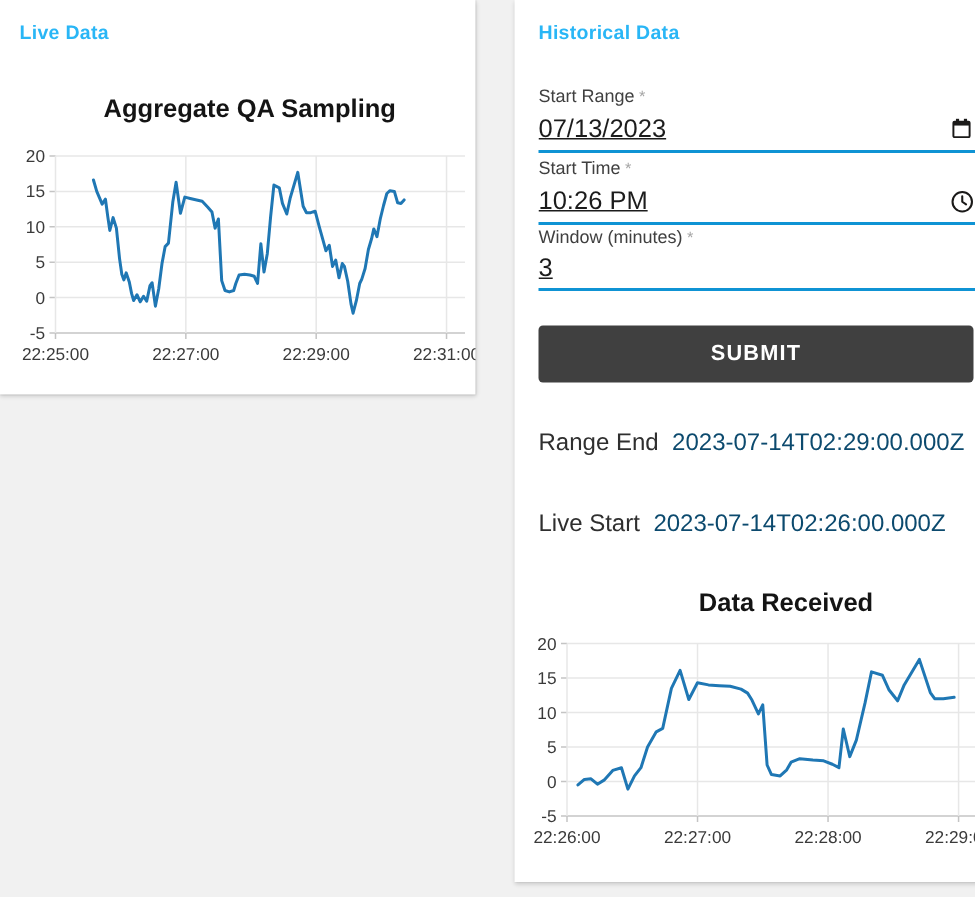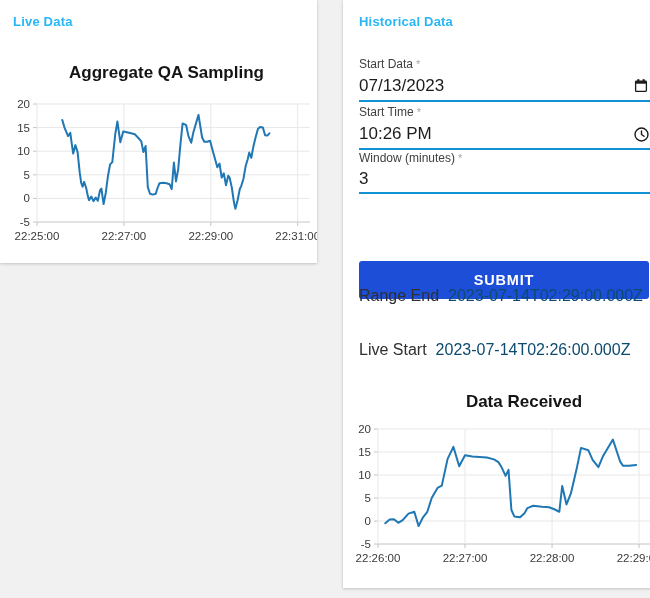--- a/index.html
+++ b/index.html
@@ -33,36 +33,36 @@
   #chart-live{left:0;top:90px;}
   #chart-received{left:0;top:413px;}
   .tick{font-size:11.5px;fill:#3a3a3a;font-family:"Liberation Sans",sans-serif;}
 
   .field{position:absolute;left:16px;width:292px;}
   .field-label{display:block;font-size:12px;color:#404040;height:15px;line-height:15px;}
   .req{color:#a6a6a6;margin-left:3px;font-size:11px;}
   .control{display:flex;align-items:center;height:28px;}
   .control input{
     flex:1;border:none;outline:none;background:transparent;padding:0;
-    font-family:"Liberation Sans",sans-serif;font-size:17px;color:#1c1c1c;
+    font-family:"Liberation Sans",sans-serif;font-size:17px;color:#1c1c1c;text-decoration:underline;
   }
   .icon-btn{
     border:none;background:transparent;padding:0;margin:0;cursor:pointer;
     width:20px;height:20px;display:flex;align-items:center;justify-content:center;
   }
   .underline{border-bottom:2px solid #0f93d4;}
   #field-date{top:57px;}
   #field-time{top:105px;}
   #field-window{top:151px;}
 
   .submit-btn{
     position:absolute;left:16px;top:217px;width:290px;height:38px;
-    background:#1d4ed8;color:#fff;border:none;border-radius:3px;
+    background:#404040;color:#fff;border:none;border-radius:3px;
     font-family:"Liberation Sans",sans-serif;
-    font-size:14.5px;font-weight:700;letter-spacing:0.8px;cursor:pointer;margin-top:44px;
+    font-size:14.5px;font-weight:700;letter-spacing:0.8px;cursor:pointer;
   }
   .result-row{
     position:absolute;left:16px;display:flex;align-items:center;gap:9px;
     font-size:16px;white-space:nowrap;
   }
   #row-range-end{top:287px;}
   #row-range-start{top:341px;}
   .result-label{color:#2f2f2f;font-weight:400;}
   .result-value{color:#0c4a6e;font-weight:400;}
 </style>
@@ -106,21 +106,21 @@
         <line x1="297.6896551724138" x2="297.6896551724138" y1="132" y2="136" stroke="#c4c4c4"></line>
         <text x="297.6896551724138" y="150" text-anchor="middle" class="tick">22:31:00</text>
         <polyline points="62.3,30.0 64.5,37.6 66.7,42.8 68.1,46.1 70.3,42.8 71.8,54.1 73.2,63.6 75.4,55.1 77.6,62.1 79.7,82.4 81.2,92.8 82.6,96.6 84.1,91.9 86.2,98.0 87.7,105.6 89.1,110.3 91.3,106.5 93.5,111.2 95.7,107.5 97.8,110.8 100.0,100.4 101.4,98.5 103.6,114.1 105.8,102.7 108.0,85.7 110.1,74.4 112.3,72.1 115.2,44.7 117.4,31.5 120.3,52.2 123.2,41.4 126.8,42.3 131.1,43.3 134.8,44.2 138.4,48.0 141.3,51.3 143.4,62.1 145.6,56.0 147.8,97.1 150.0,103.7 152.9,104.6 155.8,103.7 157.2,99.0 159.4,93.3 163.0,92.8 166.6,93.3 169.5,94.2 171.7,99.0 173.9,72.5 176.0,91.4 178.2,79.1 180.4,54.6 182.6,33.4 186.2,35.2 188.3,45.6 191.2,52.7 193.4,42.3 198.5,24.9 202.1,47.5 204.3,51.8 207.2,51.8 210.1,50.8 213.0,61.7 215.1,69.2 217.3,77.2 219.5,73.5 221.7,87.6 223.8,83.4 226.0,95.2 228.2,85.7 229.6,87.6 231.8,97.5 234.0,112.6 235.4,118.8 237.6,110.3 239.8,99.0 241.2,96.1 243.4,89.0 245.6,76.3 247.7,69.2 249.2,62.6 251.3,67.8 253.5,56.0 255.7,47.0 257.9,39.0 260.0,37.1 262.9,37.6 265.1,45.2 267.3,45.6 269.4,43.3" fill="none" stroke="#1f77b4" stroke-width="2" stroke-linejoin="round" stroke-linecap="round"></polyline>
       </svg>
   </section>
 
   <section class="card hist-card">
     <h1 class="panel-title">Historical Data</h1>
 
     <div class="field" id="field-date">
-      <span class="field-label"><span>Start Data</span><span class="req">*</span></span>
+      <span class="field-label"><span>Start Range</span><span class="req">*</span></span>
       <div class="control underline">
         <input type="text" value="07/13/2023" style="">
         <button class="icon-btn" aria-label="pick date">
           <svg width="16" height="16" viewBox="0 0 16 16">
             <rect x="2.6" y="3.1" width="10.8" height="10.3" rx="0.8" fill="none" stroke="#1b1a19" stroke-width="1.3"></rect>
             <rect x="2.6" y="3.1" width="10.8" height="2.6" fill="#1b1a19"></rect>
             <rect x="4.3" y="1.2" width="2.1" height="2.1" fill="#1b1a19"></rect>
             <rect x="9.6" y="1.2" width="2.1" height="2.1" fill="#1b1a19"></rect>
           </svg>
         </button>

